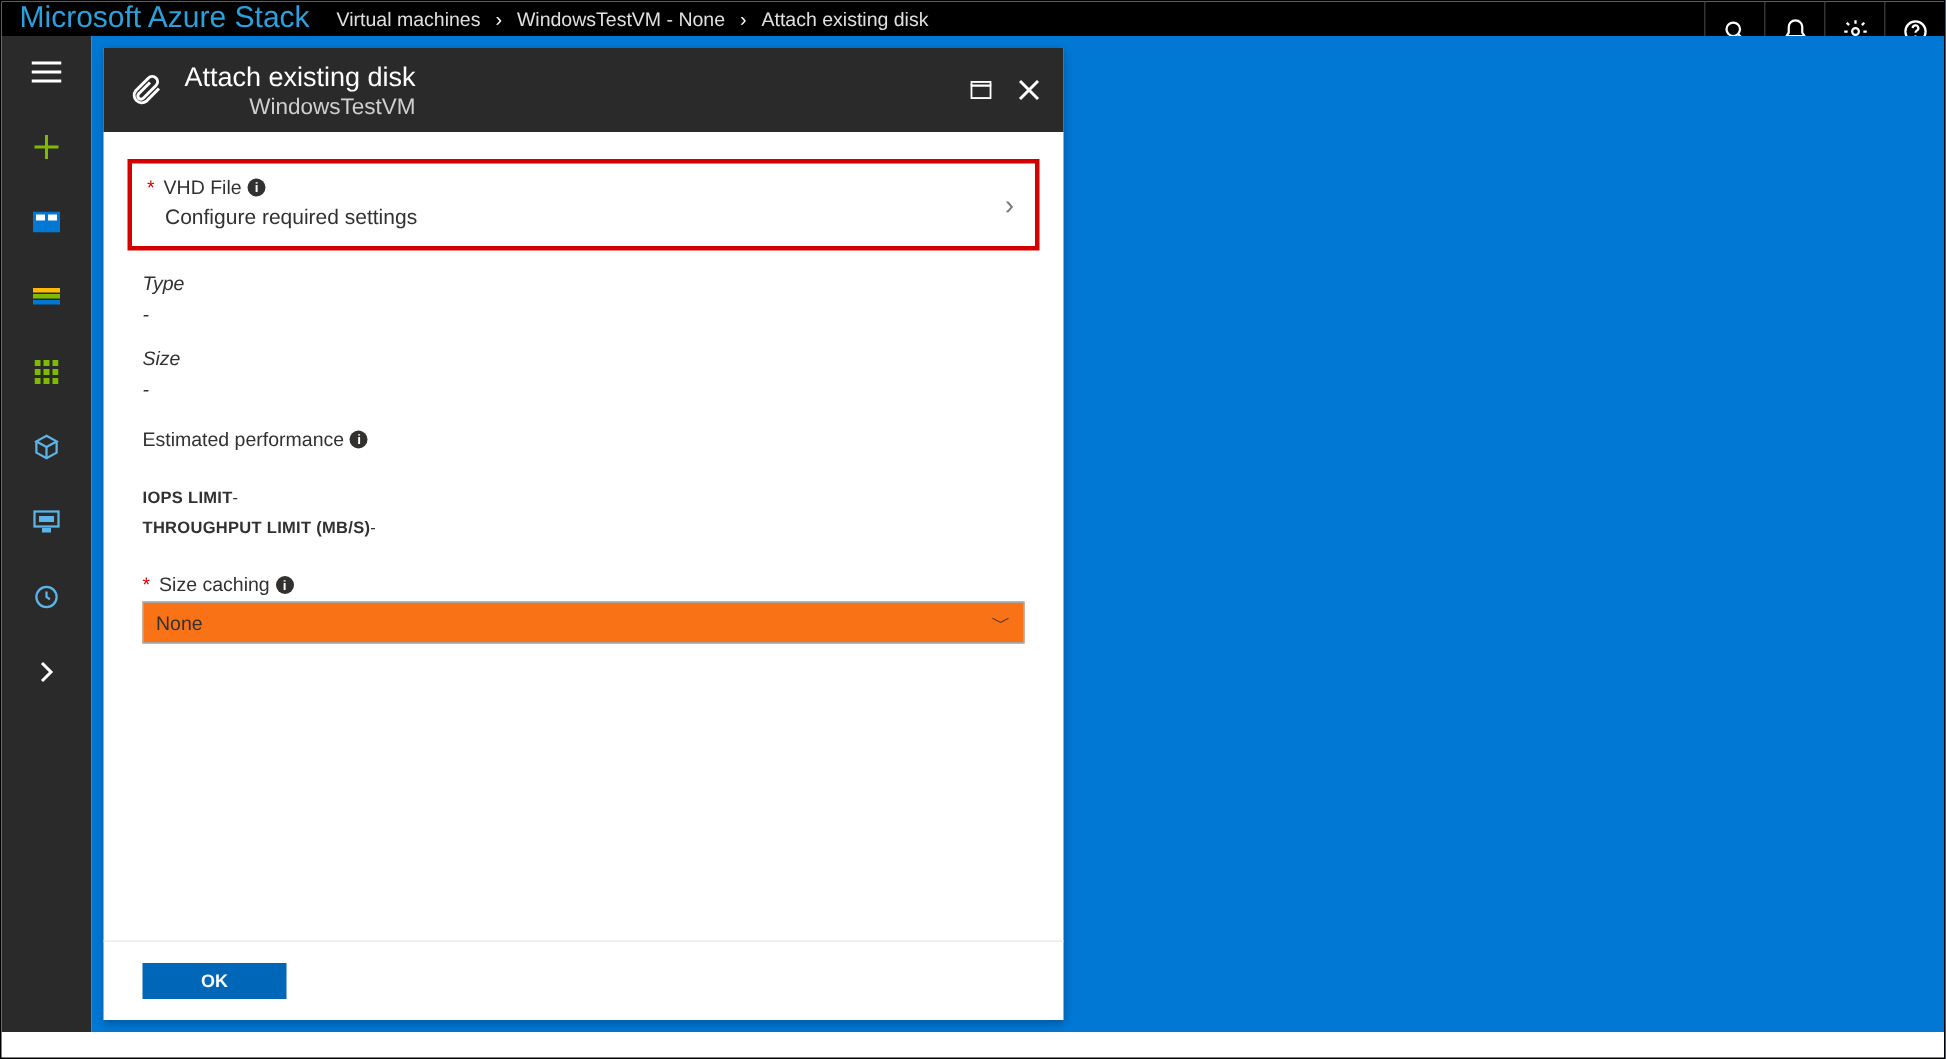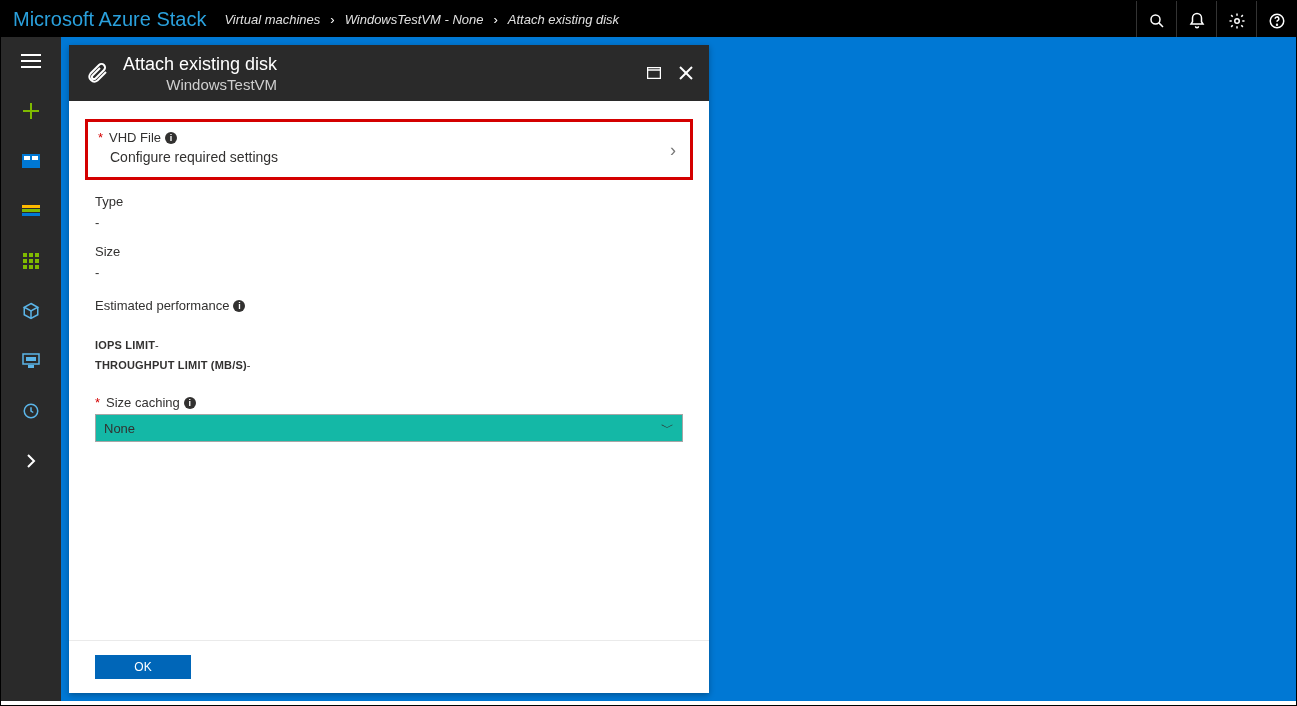--- a/index.html
+++ b/index.html
@@ -1,41 +1,41 @@
 <!DOCTYPE html>
 <html><head>
 <meta charset="utf-8">
 <style>
   * { box-sizing: border-box; margin: 0; padding: 0; font-family: "Segoe UI", Arial, sans-serif; }
   body { width: 1297px; height: 706px; background: #ffffff; overflow: hidden; border:1px solid #000; }
 
   
   .topbar {
-    height: 36px;
+    height: 23px;
     background: #000000;
     color: #fff;
     display: flex;
     align-items: center;
     padding: 0 0 0 12px;
   }
   .brand {
     color: #2aa0dc;
     font-size: 20px;
     font-weight: 400;
     margin-right: 18px;
     cursor: pointer;
   }
   .breadcrumbs {
     display: flex;
     align-items: center;
     gap: 10px;
     font-size: 13px;
     color: #e0e0e0;
   }
-  .breadcrumbs .crumb { cursor: pointer; font-style: italic; }
+  .breadcrumbs .crumb { cursor: pointer; }
   .breadcrumbs .chev { color: #fff; }
   .topbar-right {
     margin-left: auto;
     display: flex;
     height: 100%;
   }
   .topicon {
     width: 40px;
     height: 40px;
     display: flex;
@@ -147,21 +147,21 @@
   }
   .vhd-chevron {
     position:absolute;
     right:14px;
     top:50%;
     transform:translateY(-50%);
     color:#777;
     font-size:18px;
   }
 
-  .static-row { margin-bottom: 14px; }
+  .static-row { margin-bottom: 14px; font-style: italic; }
   .static-val { color:#323130; padding-top:2px; }
 
   .perf-section { margin-top: 18px; margin-bottom: 20px; }
   .perf-label { font-size:13px; display:flex; align-items:center; gap:4px; margin-bottom:22px;}
   .perf-row {
     display:flex;
     justify-content:flex-start;
     font-size:11px;
     font-weight:600;
     letter-spacing:0.2px;
@@ -173,40 +173,40 @@
   .select-group { margin-top: 10px; }
   .select {
     width: 100%;
     height: 28px;
     border: 1px solid #a6a6a6;
     display:flex;
     align-items:center;
     padding: 0 8px;
     cursor:pointer;
     position:relative;
-    background:#14b8a6;
+    background:#f97316;
   }
   .select .sel-chev {
     margin-left:auto;
     font-size:13px;
   }
 
   .blade-footer {
     border-top: 1px solid #eaeaea;
     padding: 14px 26px;
   }
   .ok-btn {
     width: 96px;
     height: 24px;
     background: #0066b8;
     color: #fff;
     display:flex;
     align-items:center;
     justify-content:center;
-    font-weight:400;
+    font-weight:700;
     font-size:12px;
     cursor:pointer;
   }
 </style>
 </head>
 <body>
 
 <div class="topbar">
   <div class="brand">Microsoft Azure Stack</div>
   <div class="breadcrumbs">

